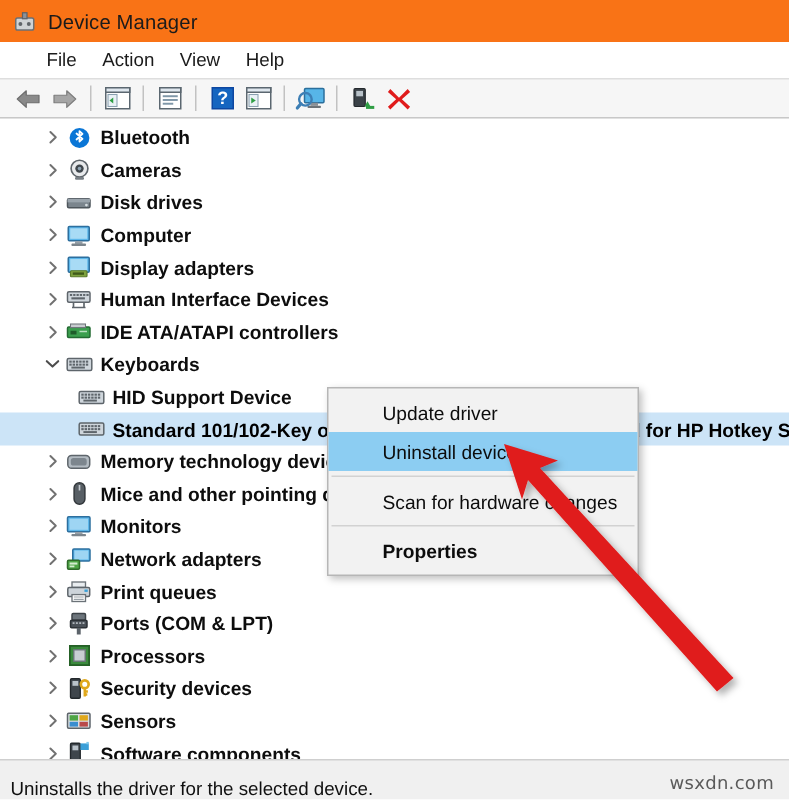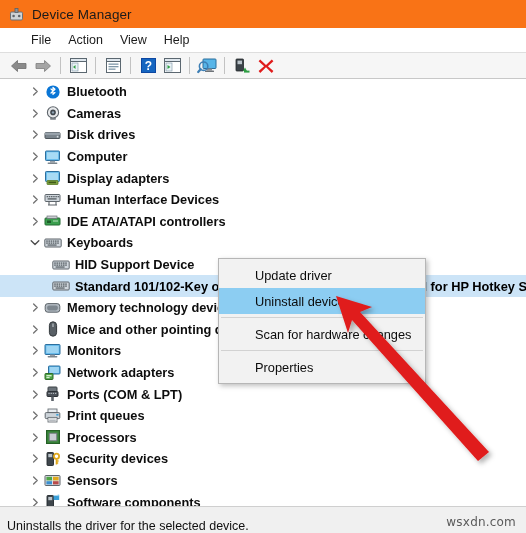--- a/index.html
+++ b/index.html
@@ -175,21 +175,21 @@
     display: flex;
     align-items: center;
     padding-left: 36px;
     font-size: 12.8px;
     color: #0c0c0c;
     white-space: nowrap;
   }
   .ctx-item.highlight {
     background: #8ccdf2;
   }
-  .ctx-item.bold { font-weight: normal; text-align: center; }
+  .ctx-item.bold { font-weight: bold; text-align: center; }
   .ctx-sep {
     height: 1px;
     background: #d2d2d2;
     margin: 3px 2px 3px 2px;
   }
 
   
   .redarrow {
     position: absolute;
     left: 0; top: 0;
@@ -574,54 +574,54 @@
       <span class="lbl">Network adapters</span>
     </div>
 
     <div class="row lvl1">
       <span class="twisty">
         <svg width="9" height="9" viewBox="0 0 9 9">
             <path d="M2.6 1 L6.2 4.5 L2.6 8" fill="none" stroke="#717171" stroke-width="1.3" stroke-linecap="round" stroke-linejoin="round"></path>
           </svg>
       </span>
       <span class="ico">
+        <svg width="17" height="15" viewBox="0 0 17 15">
+          <rect x="4" y="1" width="9" height="3.6" fill="#e9edf0" stroke="#6b7278" stroke-width="0.9"></rect>
+          <rect x="1.2" y="4.6" width="14.6" height="6" rx="1" fill="#cdd4da" stroke="#5e656b" stroke-width="1"></rect>
+          <rect x="12.3" y="6" width="2.2" height="1.6" fill="#3aa0d8"></rect>
+          <rect x="4" y="9.4" width="9" height="4.6" fill="#ffffff" stroke="#6b7278" stroke-width="0.9"></rect>
+          <g stroke="#9aa2a8" stroke-width="0.8">
+              <line x1="5.2" y1="11" x2="11.8" y2="11"></line>
+              <line x1="5.2" y1="12.6" x2="11.8" y2="12.6"></line>
+            </g>
+        </svg>
+      </span>
+      <span class="lbl">Print queues</span>
+    </div>
+
+    <div class="row lvl1">
+      <span class="twisty">
+        <svg width="9" height="9" viewBox="0 0 9 9">
+            <path d="M2.6 1 L6.2 4.5 L2.6 8" fill="none" stroke="#717171" stroke-width="1.3" stroke-linecap="round" stroke-linejoin="round"></path>
+          </svg>
+      </span>
+      <span class="ico">
         <svg width="15" height="16" viewBox="0 0 15 16">
           <rect x="3" y="1" width="9" height="4.5" rx="0.8" fill="#6c747b" stroke="#3c4247" stroke-width="1"></rect>
           <rect x="2" y="5.5" width="11" height="5" rx="0.8" fill="#4a5057" stroke="#2c3136" stroke-width="1"></rect>
           <rect x="6.2" y="10.5" width="2.6" height="4.5" fill="#5c636a"></rect>
           <g fill="#aeb5bb">
               <rect x="3.4" y="6.8" width="1.3" height="1.2"></rect>
               <rect x="5.6" y="6.8" width="1.3" height="1.2"></rect>
               <rect x="7.8" y="6.8" width="1.3" height="1.2"></rect>
               <rect x="10" y="6.8" width="1.3" height="1.2"></rect>
             </g>
         </svg>
       </span>
       <span class="lbl">Ports (COM &amp; LPT)</span>
-    </div>
-
-    <div class="row lvl1">
-      <span class="twisty">
-        <svg width="9" height="9" viewBox="0 0 9 9">
-            <path d="M2.6 1 L6.2 4.5 L2.6 8" fill="none" stroke="#717171" stroke-width="1.3" stroke-linecap="round" stroke-linejoin="round"></path>
-          </svg>
-      </span>
-      <span class="ico">
-        <svg width="17" height="15" viewBox="0 0 17 15">
-          <rect x="4" y="1" width="9" height="3.6" fill="#e9edf0" stroke="#6b7278" stroke-width="0.9"></rect>
-          <rect x="1.2" y="4.6" width="14.6" height="6" rx="1" fill="#cdd4da" stroke="#5e656b" stroke-width="1"></rect>
-          <rect x="12.3" y="6" width="2.2" height="1.6" fill="#3aa0d8"></rect>
-          <rect x="4" y="9.4" width="9" height="4.6" fill="#ffffff" stroke="#6b7278" stroke-width="0.9"></rect>
-          <g stroke="#9aa2a8" stroke-width="0.8">
-              <line x1="5.2" y1="11" x2="11.8" y2="11"></line>
-              <line x1="5.2" y1="12.6" x2="11.8" y2="12.6"></line>
-            </g>
-        </svg>
-      </span>
-      <span class="lbl">Print queues</span>
     </div>
 
     <div class="row lvl1">
       <span class="twisty">
         <svg width="9" height="9" viewBox="0 0 9 9">
             <path d="M2.6 1 L6.2 4.5 L2.6 8" fill="none" stroke="#717171" stroke-width="1.3" stroke-linecap="round" stroke-linejoin="round"></path>
           </svg>
       </span>
       <span class="ico">
         <svg width="16" height="16" viewBox="0 0 16 16">

